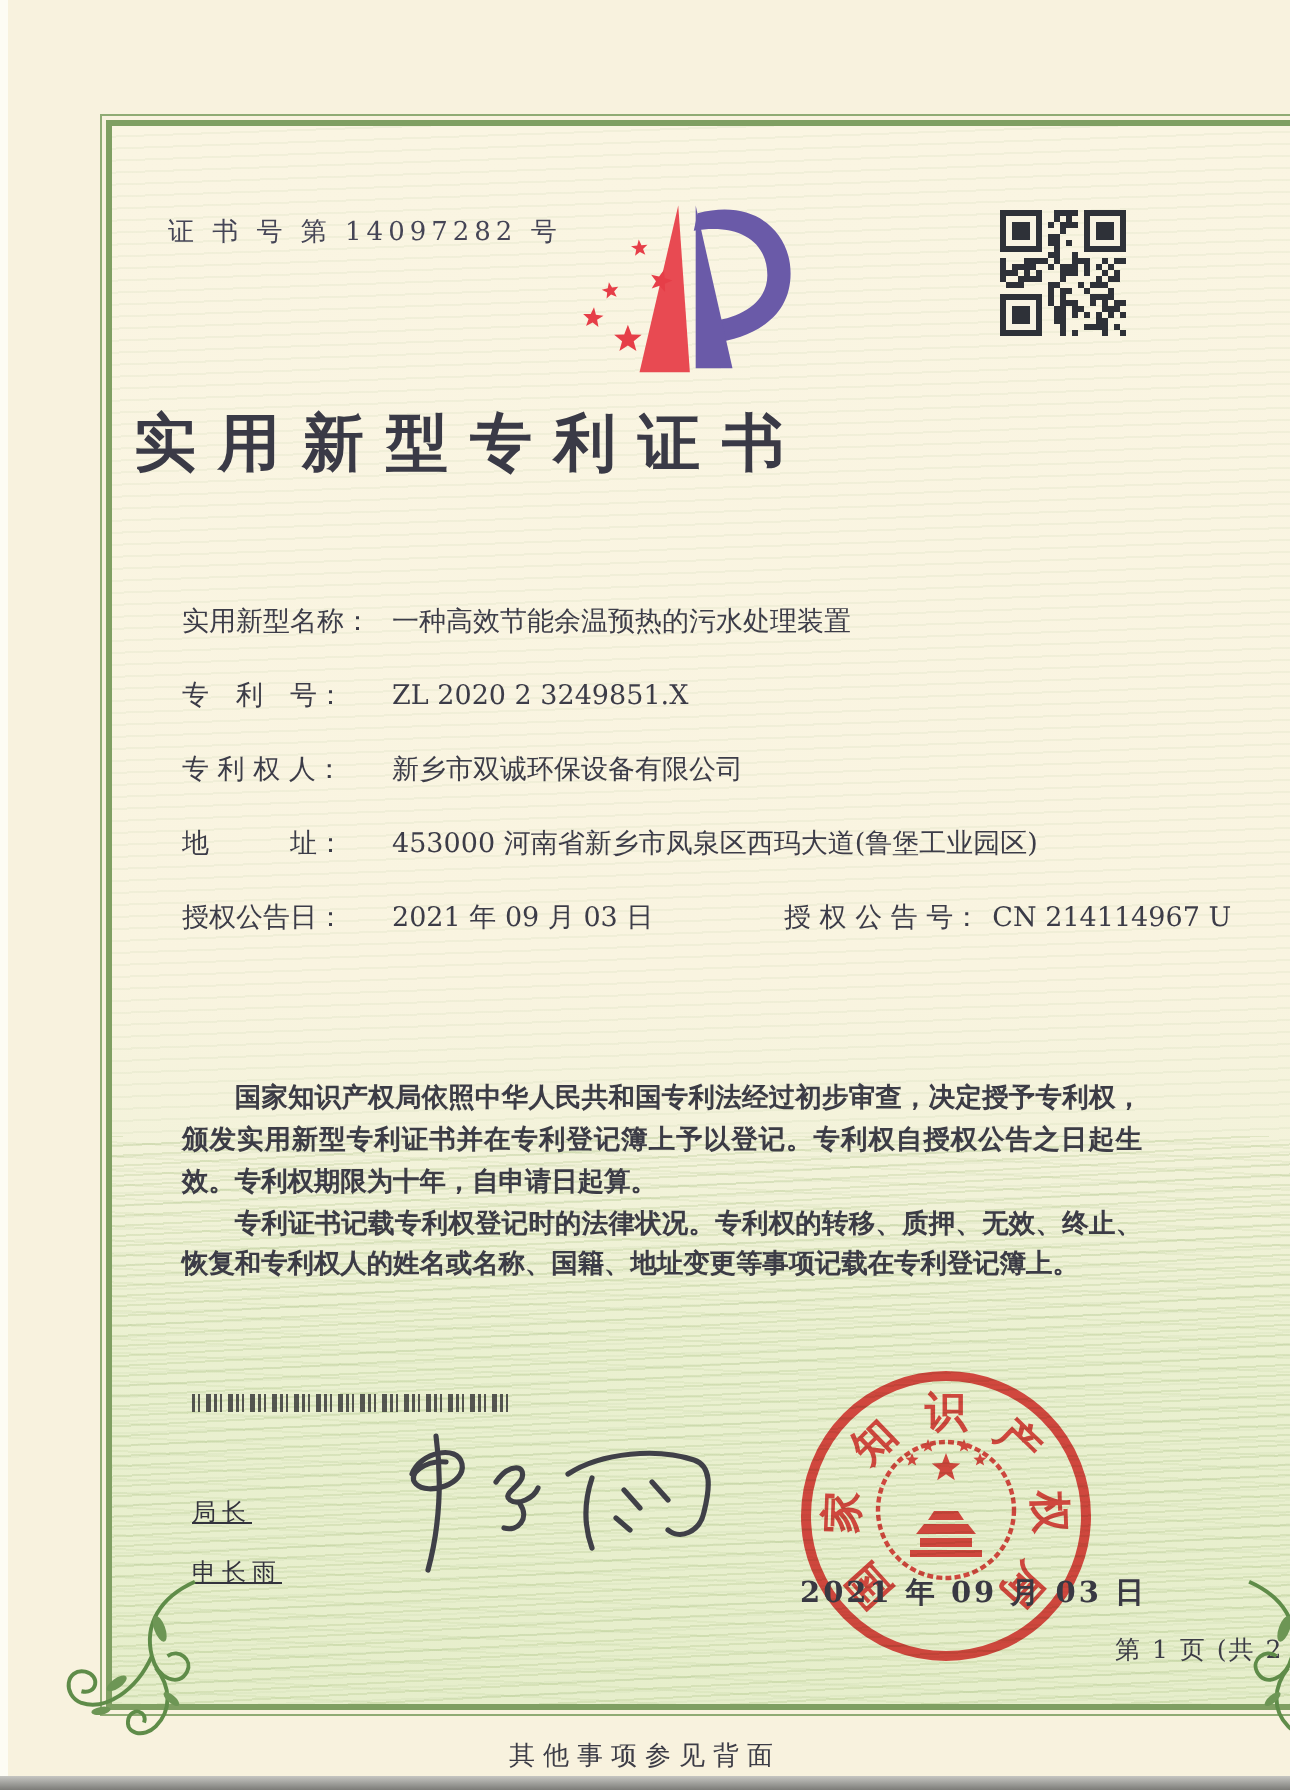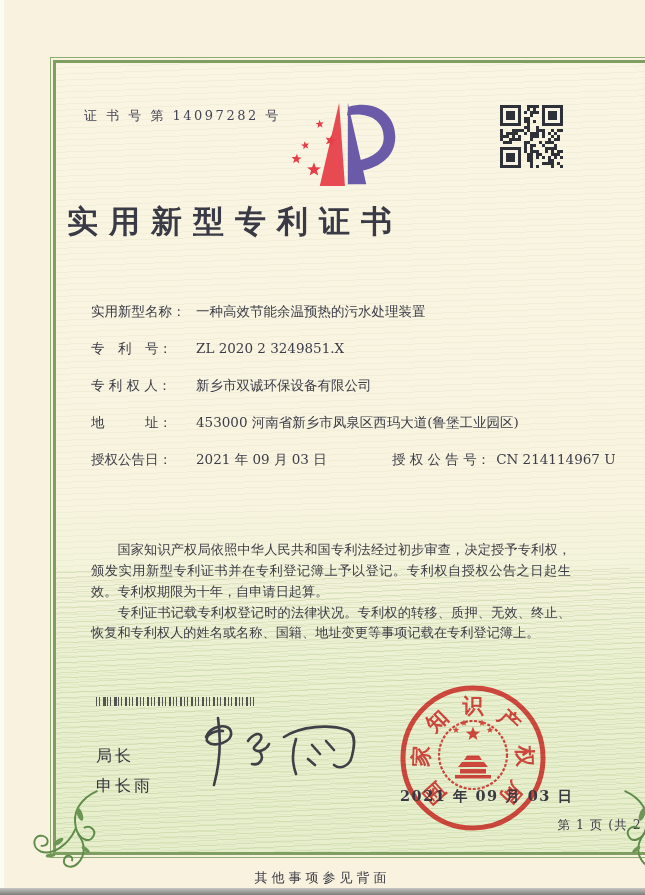--- a/index.html
+++ b/index.html
@@ -26,30 +26,30 @@
   .title{position:absolute;left:0;top:138px;width:100%;
          font-size:31px;font-weight:700;color:#3a3a46;letter-spacing:11px;text-indent:11px;}
 
   .fields{position:absolute;left:35px;top:230px;width:478px;color:#3c3c48;}
   .frow{height:37px;line-height:37px;font-size:13.5px;white-space:nowrap;}
   .flabel{display:inline-block;min-width:99px;}
   .fvalue{margin-left:6px;}
   .fvalue-fixed{display:inline-block;width:162px;margin-left:6px;}
   .flabel2{margin-left:34px;}
 
-  .paras{position:absolute;left:35px;top:477px;width:480px;}
+  .paras{position:absolute;left:35px;top:477px;width:480px;font-weight:bold;}
   .paras p{margin:0;font-size:13.2px;line-height:1.58;color:#3c3c46;
            text-indent:2em;text-align:justify;}
 
   .barcode{position:absolute;left:40px;top:634px;width:158px;height:9px;opacity:.85;
            background:repeating-linear-gradient(90deg,#3a3a3a 0 1.5px,transparent 1.5px 3px,
                       #3a3a3a 3px 4px,transparent 4px 7px,#3a3a3a 7px 9.5px,transparent 9.5px 11px);}
 
-  .signer{position:absolute;left:40px;top:678px;font-size:16px;letter-spacing:3px;
-          color:#33333d;line-height:30px;}
+  .signer{position:absolute;left:40px;top:678px;font-size:12px;letter-spacing:3px;
+          color:#33333d;line-height:30px;text-decoration:underline;}
   .signature{position:absolute;left:132px;top:648px;}
 
   .seal{position:absolute;left:338px;top:616px;mix-blend-mode:multiply;opacity:.92;}
   .seal-char{font-size:21px;font-weight:700;fill:#e23c3c;}
   .seal-date{position:absolute;left:344px;top:724px;font-size:14.5px;font-weight:700;
              letter-spacing:1.5px;color:#393943;}
 
   .page-footer{position:absolute;left:0;top:754px;width:100%;text-align:right;
                font-size:12.5px;letter-spacing:1px;color:#3c3c46;}
 

